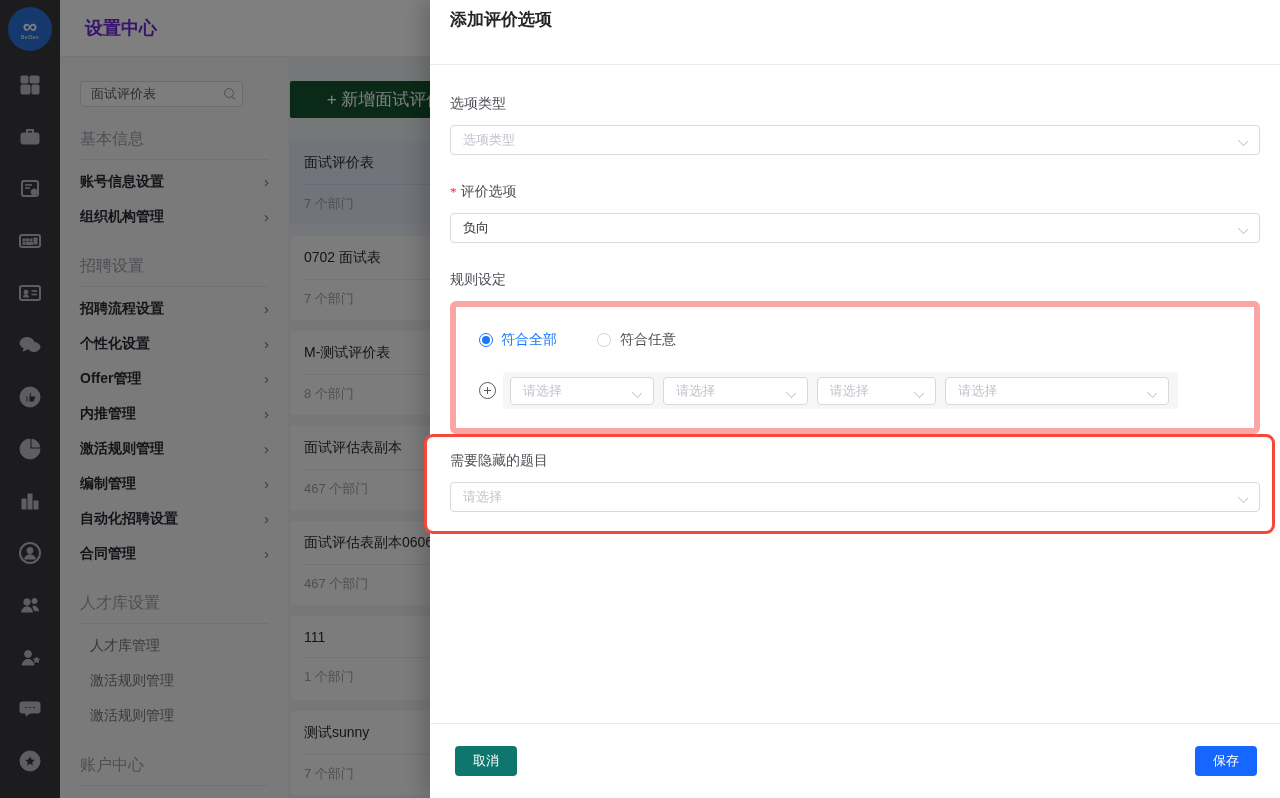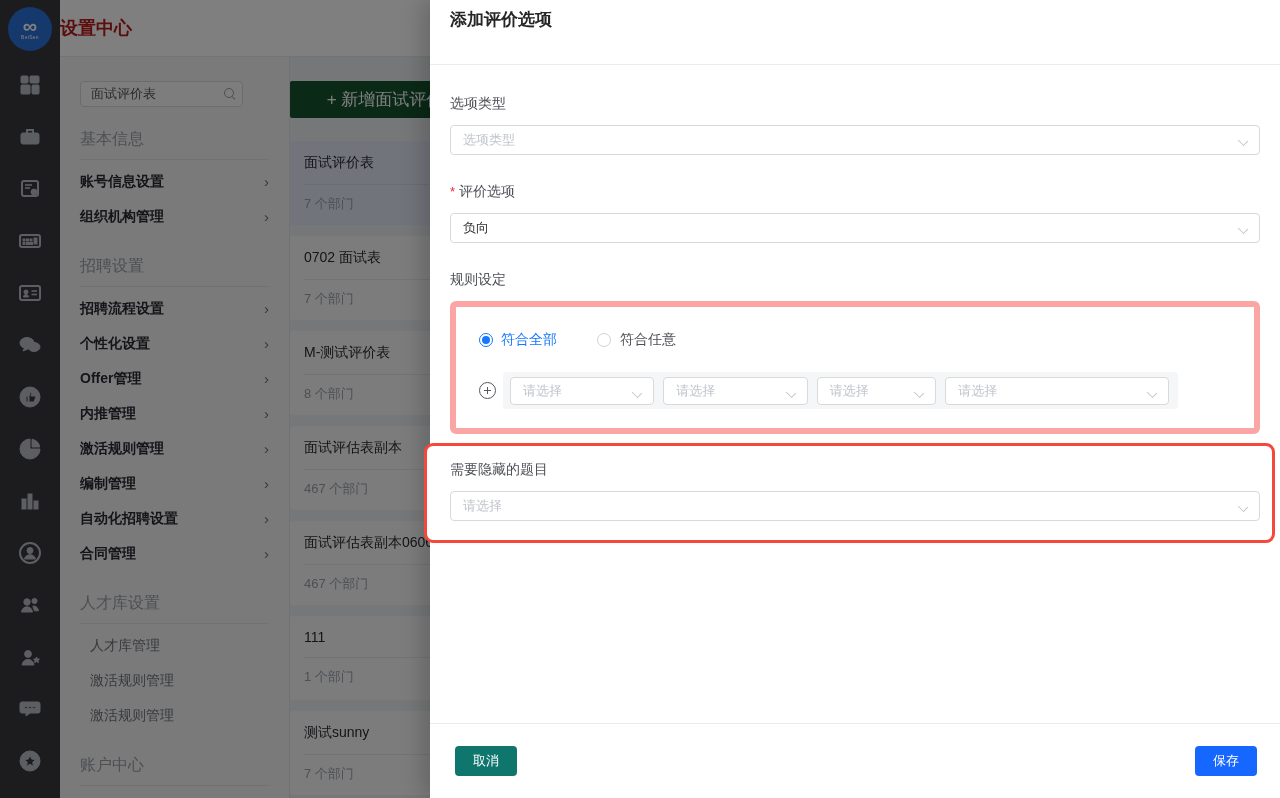--- a/index.html
+++ b/index.html
@@ -17,21 +17,21 @@
   .rail-logo .lg-txt { font-size:5px; letter-spacing:.3px; }
   .rail-icons { position:absolute; left:0; top:59px; width:60px; }
   .rail-item { width:60px; height:52px; display:flex; align-items:center;
     justify-content:center; cursor:pointer; }
   .rail-item svg { width:24px; height:24px; fill:#b9bdc4; stroke:#b9bdc4; }
 
   
   .topbar { position:absolute; left:60px; top:0; width:1220px; height:57px;
     background:#ffffff; border-bottom:1px solid #e8e8e8; z-index:1;
     display:flex; align-items:center; }
-  .topbar h1 { font-size:18px; font-weight:bold; color:#b91c1c; }
+  .topbar h1 { font-size:18px; font-weight:bold; color:#6d28d9; margin-left:25px; }
 
   
   .sidebar { position:absolute; left:60px; top:57px; width:230px; height:741px;
     background:#f4f5f7; border-right:1px solid #e4e5e9; z-index:1; padding:24px 20px 0 20px; }
   .search-box { position:relative; width:163px; height:26px; background:#fbfbfc;
     border:1px solid #d9d9d9; border-radius:4px; display:flex; align-items:center; }
   .search-box input { border:0; outline:0; background:transparent; width:120px;
     margin-left:10px; font-size:13px; color:#55575c; font-family:inherit; }
   .mag { position:absolute; right:8px; top:6px; width:10px; height:10px; }
   .mag::before { content:""; position:absolute; left:0; top:0; width:8px; height:8px;
@@ -63,21 +63,21 @@
   .card .c-meta { font-size:13px; color:#9ba0a8; }
 
   
   .overlay { position:absolute; inset:0; background:rgba(0,0,0,0.5); z-index:5; }
 
   
   .drawer { position:absolute; left:430px; top:0; width:850px; height:798px;
     background:#fff; z-index:10; box-shadow:-8px 0 20px rgba(0,0,0,0.18); }
   .d-header { height:65px; border-bottom:1px solid #ebebeb; padding:8px 20px 0 20px; }
   .d-header h2 { font-size:17px; font-weight:bold; color:#262626; }
-  .d-body { padding:30px 20px 0 20px; }
+  .d-body { padding:30px 20px 0 20px;font-family:Liberation Serif, serif; }
   .f-label { font-size:14px; color:#4d4f55; }
   .f-label .req { color:#f5222d; margin-right:4px; font-size:13px; }
   .sel { position:relative; height:30px; border:1px solid #d9d9d9; border-radius:4px;
     background:#fff; display:flex; align-items:center; padding:0 30px 0 12px;
     margin-top:12px; cursor:pointer; font-size:13px; }
   .sel.full { width:810px; }
   .sel .ph { color:#c0c4cc; }
   .sel .val { color:#333; }
   .sel .caret { position:absolute; right:12px; top:10px; width:8px; height:8px; }
   .caret::before { content:""; position:absolute; left:0; top:1px; width:7px; height:7px;
@@ -102,21 +102,21 @@
   .plus-btn::before, .plus-btn::after { content:""; position:absolute; background:#55575c; }
   .plus-btn::before { left:3.5px; top:6.6px; width:7.5px; height:1.3px; }
   .plus-btn::after { left:6.6px; top:3.5px; width:1.3px; height:7.5px; }
   .cond-group { margin-left:7px; width:675px; height:37px; background:#f5f6f8;
     border-radius:4px; display:flex; align-items:center; padding-left:7px; }
   .cond-group .sel { margin-top:0; height:28px; margin-right:9px; }
   .cond-group .sel:nth-child(1) { width:145px; }
   .cond-group .sel:nth-child(2) { width:145px; }
   .cond-group .sel:nth-child(3) { width:120px; }
   .cond-group .sel:nth-child(4) { width:225px; }
-  .hl-box { position:relative; margin-left:-26px; margin-top:9px; width:851px; height:100px;
+  .hl-box { position:relative; margin-left:-26px; width:851px; height:100px;
     border:3px solid #f5483b; border-radius:9px; padding:15px 0 0 23px; background:#fff; }
   .footer { position:absolute; left:0; bottom:0; width:850px; height:75px;
     background:#fff; border-top:1px solid #ebebeb; display:flex; align-items:center;
     justify-content:space-between; padding:0 23px 0 25px; }
   .btn { height:30px; border:0; border-radius:4px; font-size:13px; color:#fff;
     padding:0 18px; cursor:pointer; font-family:inherit; }
   .btn.cancel { background:#0f766e; }
   .btn.save { background:#1667ff; }
 </style>
 </head>

